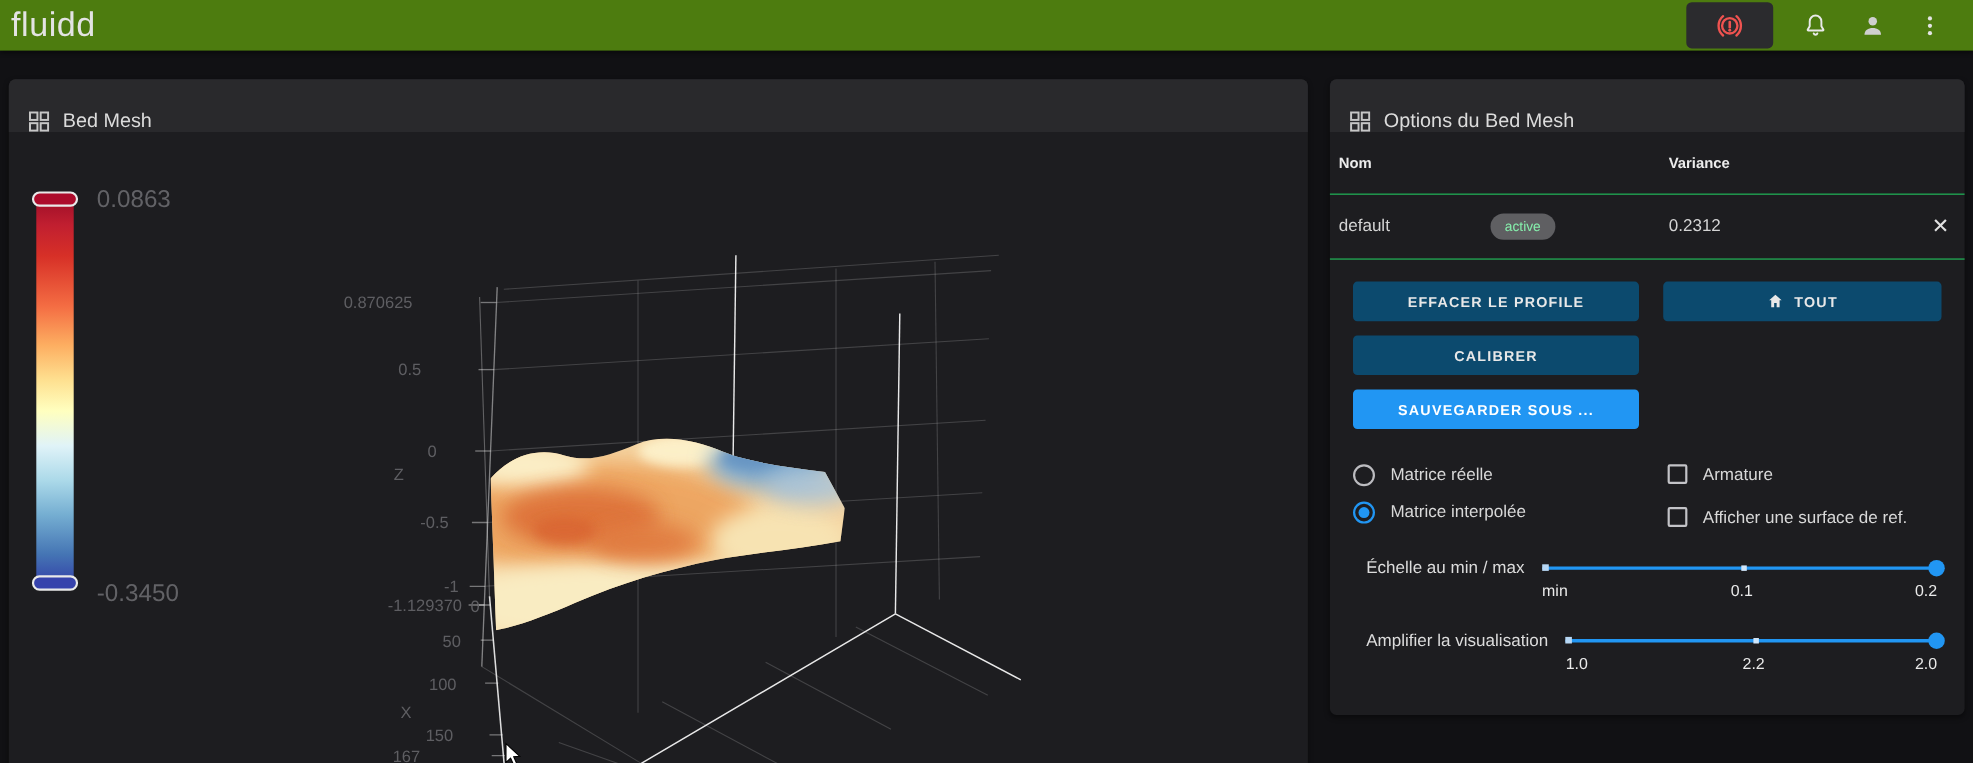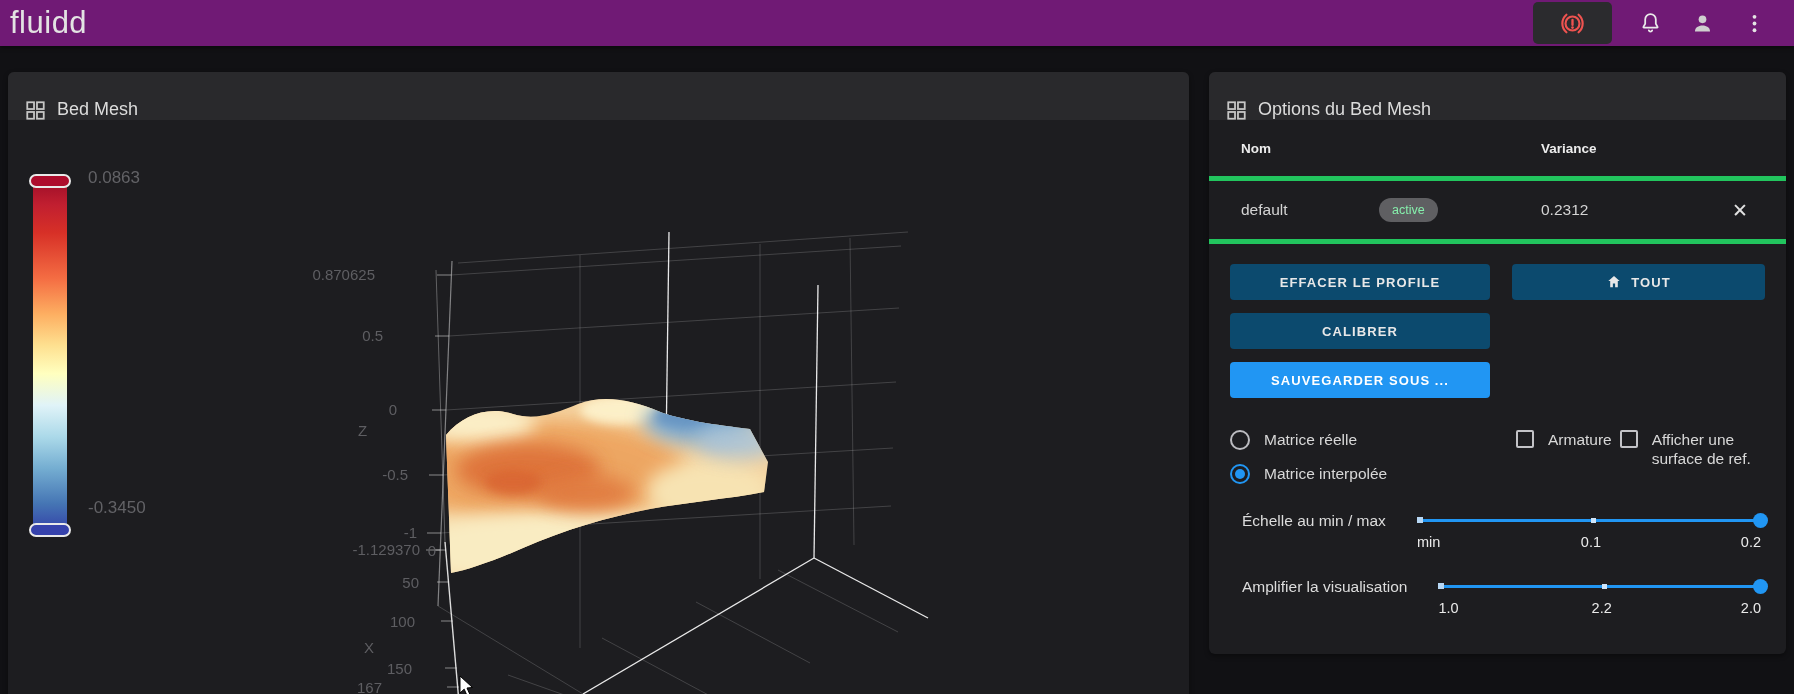--- a/index.html
+++ b/index.html
@@ -5,21 +5,21 @@
   html,body{margin:0;padding:0;}
   body{
     width:1794px;height:694px;overflow:hidden;position:relative;
     background:#111114;
     font-family:"Liberation Sans", sans-serif;
     -webkit-font-smoothing:antialiased;
   }
   
   .appbar{
     position:absolute;left:0;top:0;width:100%;height:46px;
-    background:#701a75;display:flex;align-items:center;
+    background:#4d7c0f;display:flex;align-items:center;
     box-shadow:0 2px 4px rgba(0,0,0,.45);
   }
   .logo{
     color:#e3e3e3;font-size:31px;font-weight:300;letter-spacing:.5px;
     padding-left:10px;line-height:46px;
   }
   .appbar-right{margin-left:auto;display:flex;align-items:center;gap:0;padding-right:14px;}
   .estop-btn{
     width:79px;height:42px;background:#2b2b2e;border-radius:5px;
     display:flex;align-items:center;justify-content:center;cursor:pointer;margin-right:12px;
@@ -49,31 +49,31 @@
       #fee090 47%, #ffffbf 55%, #e0f3f8 64%, #abd9e9 73%, #74add1 82%,
       #4575b4 92%, #3340a8 100%);
   }
   .cbar-handle{
     position:absolute;left:21px;width:42px;height:14px;border-radius:9px;
     border:2.5px solid #e9e9e9;box-sizing:border-box;cursor:pointer;
   }
   .cbar-handle.max{top:54px;background:#ad0c2c;}
   .cbar-handle.min{top:403px;background:#3642ac;}
   .cbar-label{
-    position:absolute;left:80px;color:#626266;font-size:17px;
+    position:absolute;left:80px;color:#626266;font-size:22px;
   }
   .cbar-label.max{top:48px;}
-  .cbar-label.min{top:378px;}
+  .cbar-label.min{top:406px;}
 
   .plot-wrap{position:absolute;inset:0;cursor:default;}
 
   
   .mesh-table-head,.mesh-table-row{
     display:grid;grid-template-columns:138px 162px 1fr 28px;
-    align-items:center;padding:0 32px;border-bottom:5px solid #22c55e;
+    align-items:center;padding:0 8px;border-bottom:1px solid #22c55e;
   }
   .mesh-table-head{height:56px;}
   .mesh-table-row{height:58px;}
   .th{color:#ececec;font-size:13.5px;font-weight:700;}
   .cell{color:#d4d4d4;font-size:15.5px;}
   .chip{
     justify-self:start;background:#5f5f62;color:#86efac;font-size:12.5px;
     height:24px;line-height:24px;padding:0 13px;border-radius:12px;
   }
   .close-x{
@@ -85,21 +85,21 @@
   }
   .btn{
     height:36px;border:none;border-radius:4px;background:#0c4a6e;
     color:#e8e8e8;font-family:"Liberation Sans",sans-serif;
     font-size:13px;font-weight:700;letter-spacing:1.1px;cursor:pointer;
     display:flex;align-items:center;justify-content:center;gap:9px;
   }
   .btn.primary{background:#2196f3;color:#fff;}
   .toggles{display:flex;padding:32px 21px 0 21px;}
   .tg-col-left{width:286px;flex:none;display:flex;flex-direction:column;gap:14px;}
-  .tg-col-right{flex:1;display:flex;flex-direction:row;gap:8px;}
+  .tg-col-right{flex:1;display:flex;flex-direction:column;gap:20px;}
   .tg-row{display:flex;align-items:flex-start;cursor:pointer;}
   .tg-label{color:#d8d8d8;font-size:15.5px;margin-left:14px;line-height:19px;}
   .tg-label.wrap{max-width:188px;}
   .radio{
     width:20px;height:20px;border-radius:50%;border:2px solid #bcbcc0;
     box-sizing:border-box;flex:none;position:relative;
   }
   .radio.checked{border-color:#2196f3;}
   .radio.checked::after{
     content:"";position:absolute;left:3px;top:3px;width:10px;height:10px;
@@ -109,21 +109,21 @@
     width:18px;height:18px;border:2px solid #c3c3c7;border-radius:2px;
     box-sizing:border-box;flex:none;
   }
   .sliders{padding:28px 21px 30px 21px;}
   .slider-row{display:flex;margin-bottom:20px;}
   .slider-row:last-child{margin-bottom:0;}
   .slider-label{
     color:#dcdcdc;font-size:15.5px;white-space:nowrap;line-height:17px;
     margin-right:16px;flex:none;margin-left:12px;
   }
-  .slider{flex:1;position:relative;height:46px;cursor:pointer;margin-left:15px;}
+  .slider{flex:1;position:relative;height:46px;cursor:pointer;}
   .slider .track{position:absolute;left:0;right:0;top:7px;height:3px;background:#2196f3;border-radius:2px;}
   .slider .tick-start{position:absolute;left:0;top:5px;width:6px;height:6px;background:#b7d7f4;}
   .slider .tick-mid{position:absolute;left:50%;top:6px;width:5px;height:5px;background:#cfe5f9;}
   .slider .thumb{position:absolute;right:-3px;top:1px;width:15px;height:15px;border-radius:50%;background:#2196f3;}
   .slider .tick-labels{position:absolute;left:0;right:0;top:22px;height:20px;color:#eaeaea;font-size:14.5px;}
   .slider .tl-a{position:absolute;left:0;}
   .slider .tl-b{position:absolute;left:50%;transform:translateX(-50%);}
   .slider .tl-c{position:absolute;right:4px;}
 </style>
 </head>

